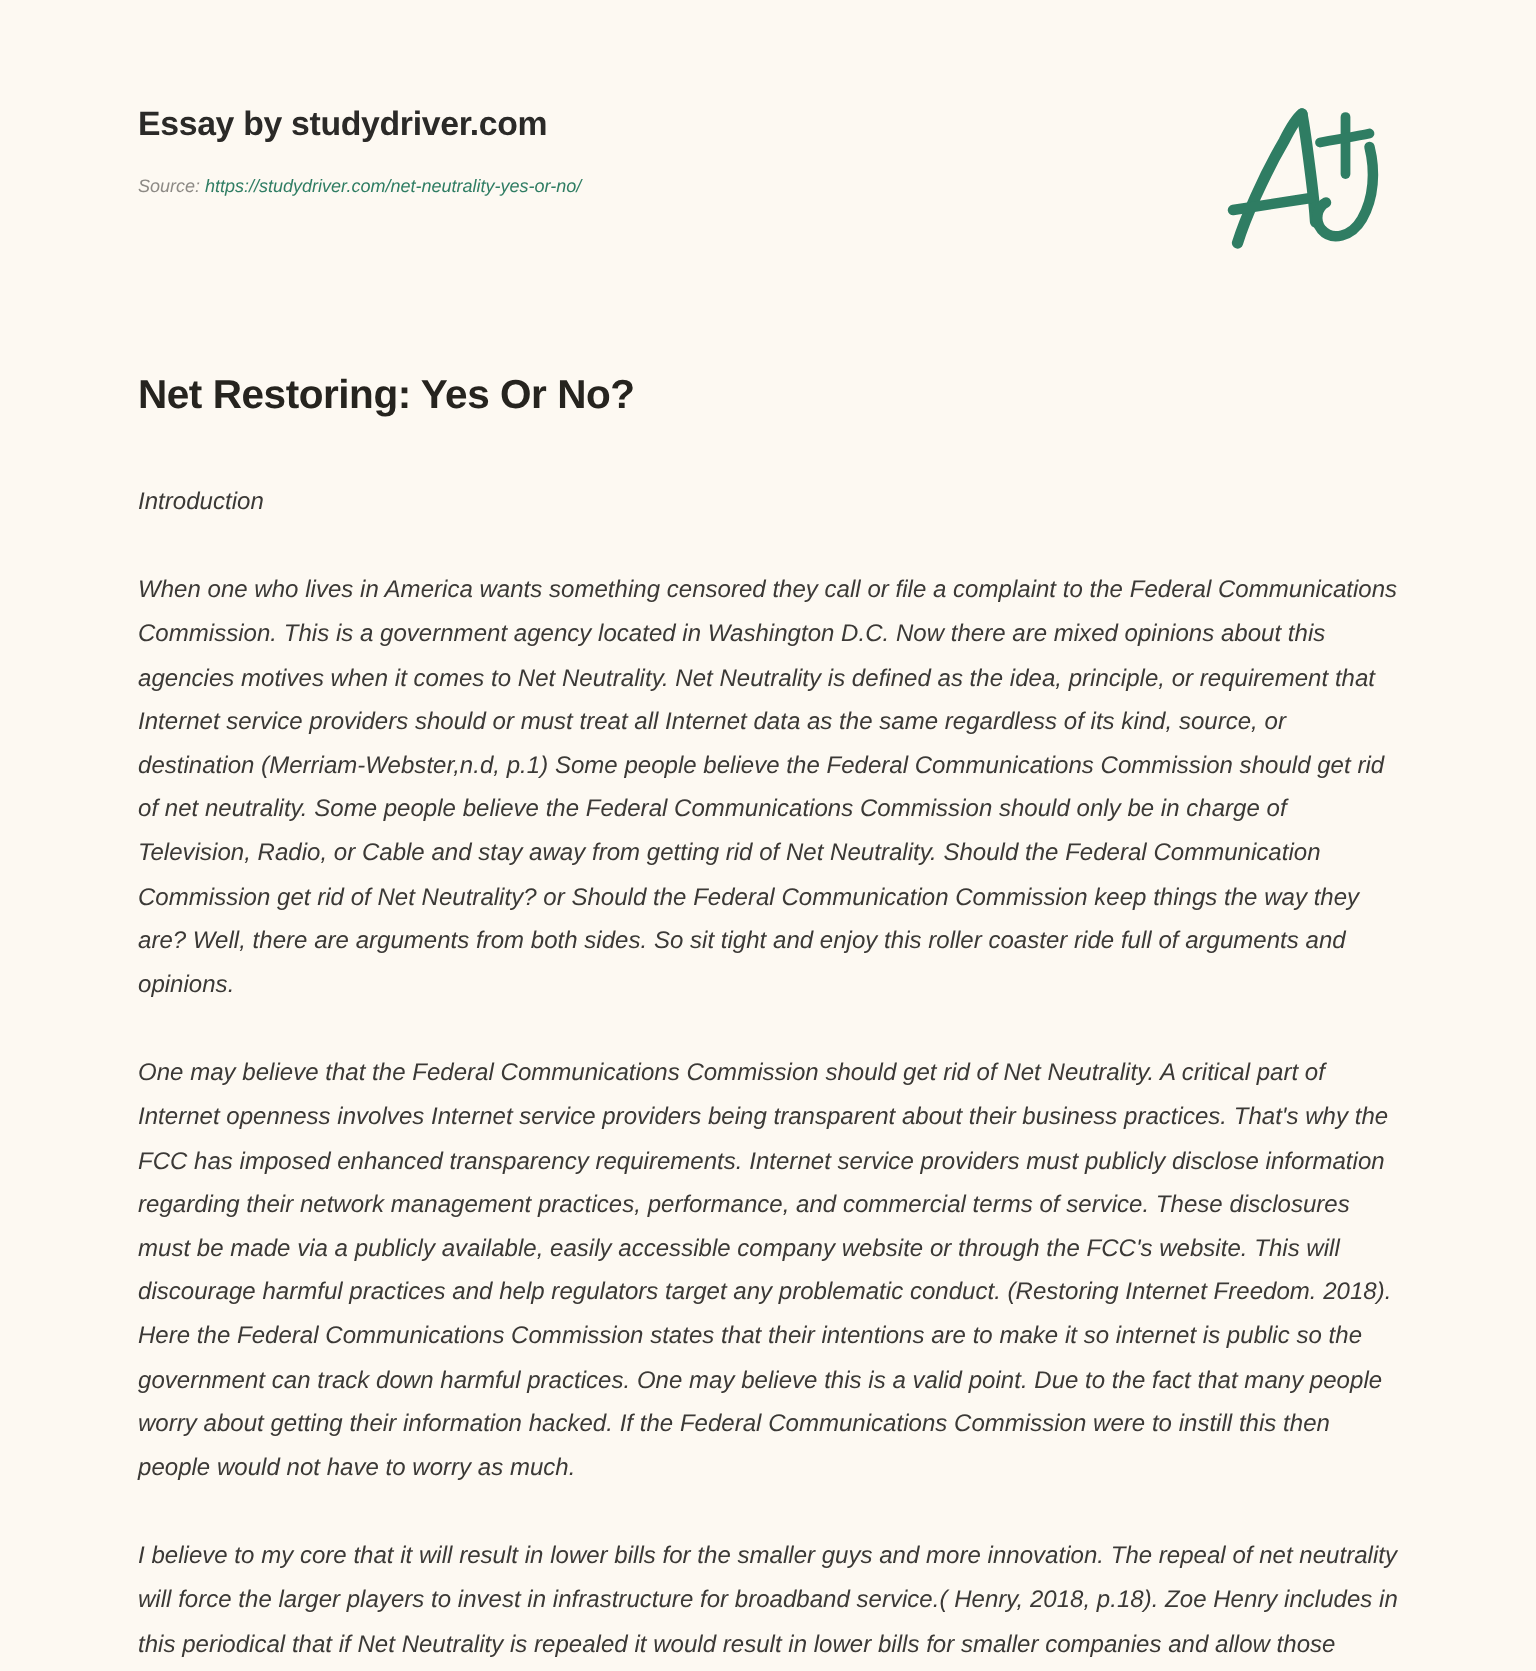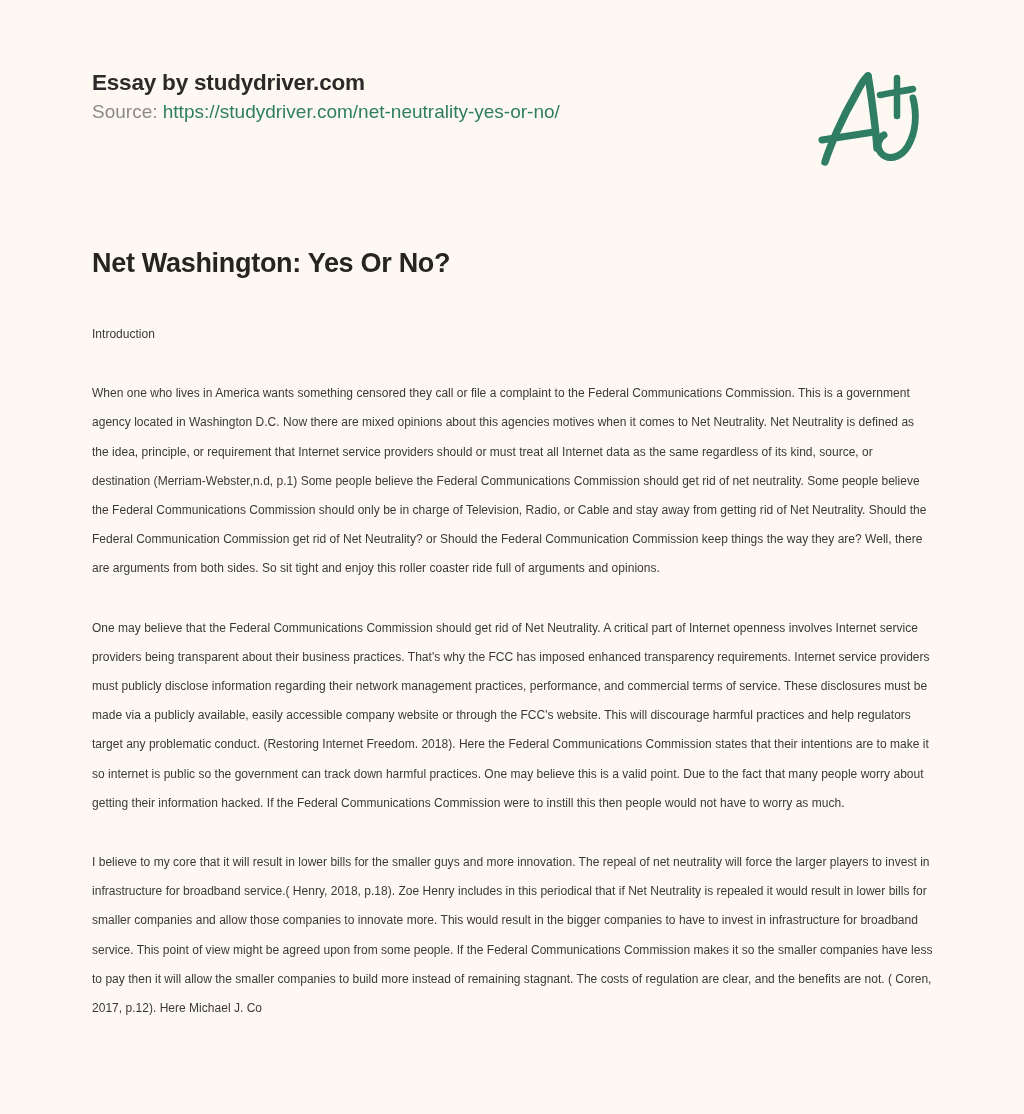--- a/index.html
+++ b/index.html
@@ -42,25 +42,26 @@
   .brand-title {
     font-size: 22.5px;
     font-weight: bold;
     letter-spacing: -0.2px;
     color: #2b2a28;
     line-height: 30px;
     margin: 0;
   }
 
   .source-line {
-    margin-top: 4px;
-    font-size: 19px;
+    margin-top: 16px;
+    font-size: 12px;
     line-height: 20px;
     color: #8d8a85;
     white-space: nowrap;
+    font-style: italic;
   }
 
   .source-label {
     color: #8d8a85;
   }
 
   .source-url {
     color: #2f7d63;
     text-decoration: none;
   }
@@ -90,26 +91,27 @@
   .article-title {
     font-size: 27px;
     font-weight: bold;
     line-height: 34px;
     letter-spacing: -0.3px;
     color: #26241f;
     margin: 0 0 40px 0;
   }
 
   .body-copy p {
-    font-size: 12px;
+    font-size: 16px;
     line-height: 29.2px;
     color: #3b3936;
     margin: 0 0 30px 0;
     text-align: left;
     letter-spacing: 0.02px;
+    font-style: italic;
   }
 
   .body-copy p.section-label {
     margin-bottom: 30px;
   }
 
   .body-copy p:last-child {
     margin-bottom: 0;
   }
 </style>
@@ -141,21 +143,21 @@
         <path d="M85 12 C85 24 85 38 85 50" stroke-width="6.5"></path>
 
         <path d="M68 29 C78 27 92 25 101 23" stroke-width="6.5"></path>
 
         <path d="M101 32 C105 48 104 66 96 80 C89 92 76 95 69 87 C64 81 66 72 72 69" stroke-width="7"></path>
       </svg>
     </div>
   </div>
 
   <div class="article">
-    <h1 class="article-title">Net Washington: Yes Or No?</h1>
+    <h1 class="article-title">Net Restoring: Yes Or No?</h1>
 
     <div class="body-copy">
       <p class="section-label">Introduction</p>
 
       <p>When one who lives in America wants something censored they call or file a complaint to the Federal Communications Commission. This is a government agency located in Washington D.C. Now there are mixed opinions about this agencies motives when it comes to Net Neutrality. Net Neutrality is defined as the idea, principle, or requirement that Internet service providers should or must treat all Internet data as the same regardless of its kind, source, or destination (Merriam-Webster,n.d, p.1) Some people believe the Federal Communications Commission should get rid of net neutrality. Some people believe the Federal Communications Commission should only be in charge of Television, Radio, or Cable and stay away from getting rid of Net Neutrality. Should the Federal Communication Commission get rid of Net Neutrality? or Should the Federal Communication Commission keep things the way they are? Well, there are arguments from both sides. So sit tight and enjoy this roller coaster ride full of arguments and opinions.</p>
 
 
       <p>One may believe that the Federal Communications Commission should get rid of Net Neutrality. A critical part of Internet openness involves Internet service providers being transparent about their business practices. That's why the FCC has imposed enhanced transparency requirements. Internet service providers must publicly disclose information regarding their network management practices, performance, and commercial terms of service. These disclosures must be made via a publicly available, easily accessible company website or through the FCC's website. This will discourage harmful practices and help regulators target any problematic conduct. (Restoring Internet Freedom. 2018). Here the Federal Communications Commission states that their intentions are to make it so internet is public so the government can track down harmful practices. One may believe this is a valid point. Due to the fact that many people worry about getting their information hacked. If the Federal Communications Commission were to instill this then people would not have to worry as much.</p>
 
       <p>I believe to my core that it will result in lower bills for the smaller guys and more innovation. The repeal of net neutrality will force the larger players to invest in infrastructure for broadband service.( Henry, 2018, p.18). Zoe Henry includes in this periodical that if Net Neutrality is repealed it would result in lower bills for smaller companies and allow those companies to innovate more. This would result in the bigger companies to have to invest in infrastructure for broadband service. This point of view might be agreed upon from some people. If the Federal Communications Commission makes it so the smaller companies have less to pay then it will allow the smaller companies to build more instead of remaining stagnant. The costs of regulation are clear, and the benefits are not. ( Coren, 2017, p.12). Here Michael J. Co</p>

